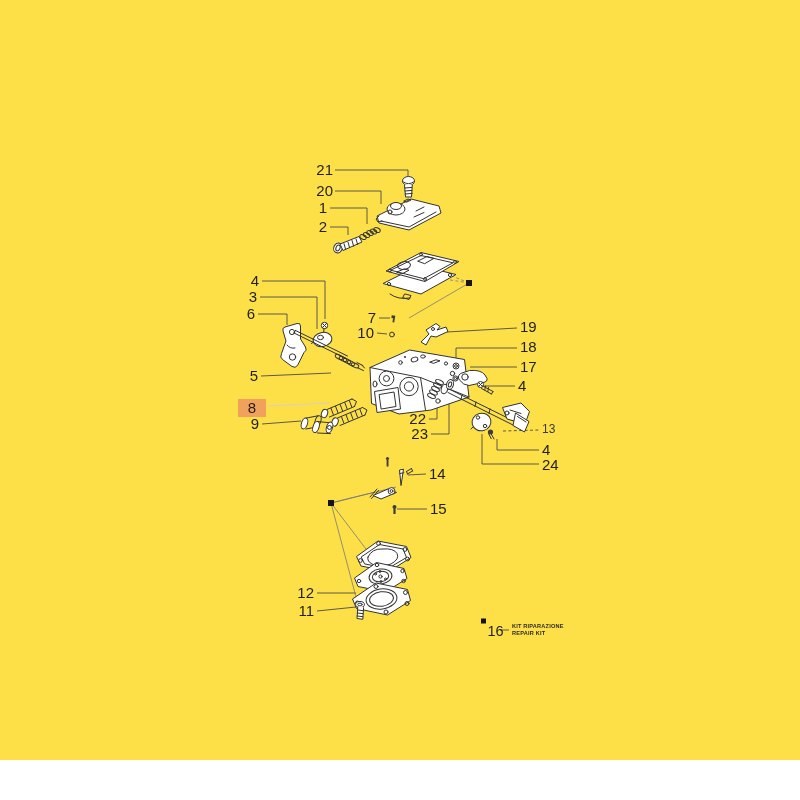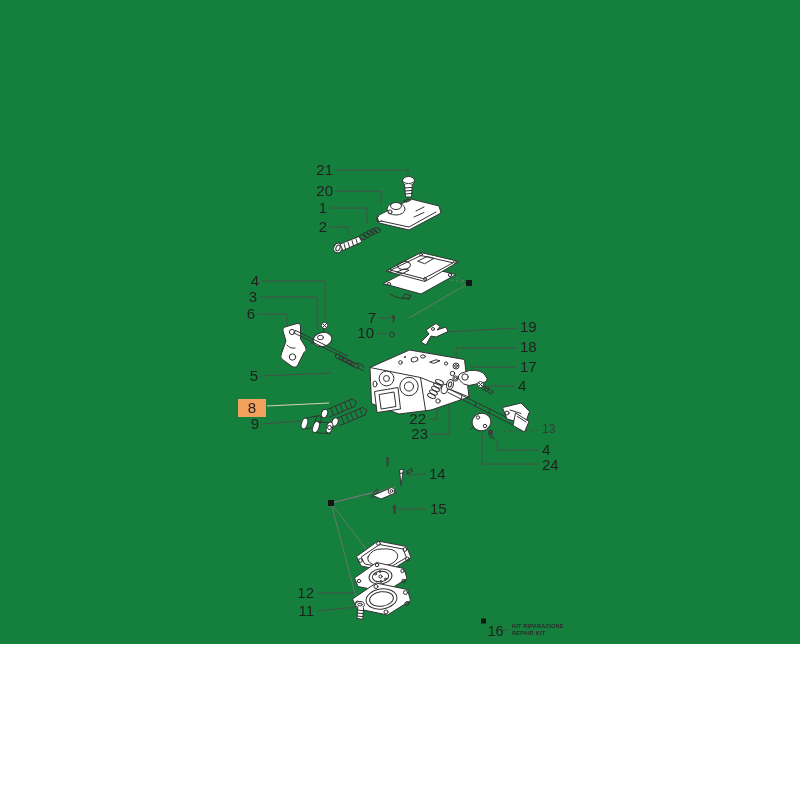--- a/index.html
+++ b/index.html
@@ -1,16 +1,16 @@
 <!DOCTYPE html>
 <html><head>
 <meta charset="utf-8">
 <style>
   html,body{margin:0;padding:0;background:#ffffff;}
-  .page{width:800px;height:644px;background:#15803d;position:relative;overflow:hidden;
+  .page{width:800px;height:760px;background:#fde047;position:relative;overflow:hidden;
         font-family:"Liberation Sans",sans-serif;}
   svg{display:block;}
   text{font-family:"Liberation Sans",sans-serif;fill:#1f1f1f;}
   .lbl{font-size:15px;}
   .lbl-sm{font-size:12px;fill:#3a3a3a;}
   .lbl-legend{font-size:14.5px;}
   .kit-text{font-size:5.6px;font-weight:bold;fill:#2b2b2b;letter-spacing:.2px;}
   .ink{stroke:#333;fill:none;stroke-width:1;stroke-linecap:round;stroke-linejoin:round;}
   .ink-f{stroke:#333;fill:#fff;stroke-width:1;stroke-linejoin:round;}
   .dark{fill:#3d3d3d;stroke:none;}

